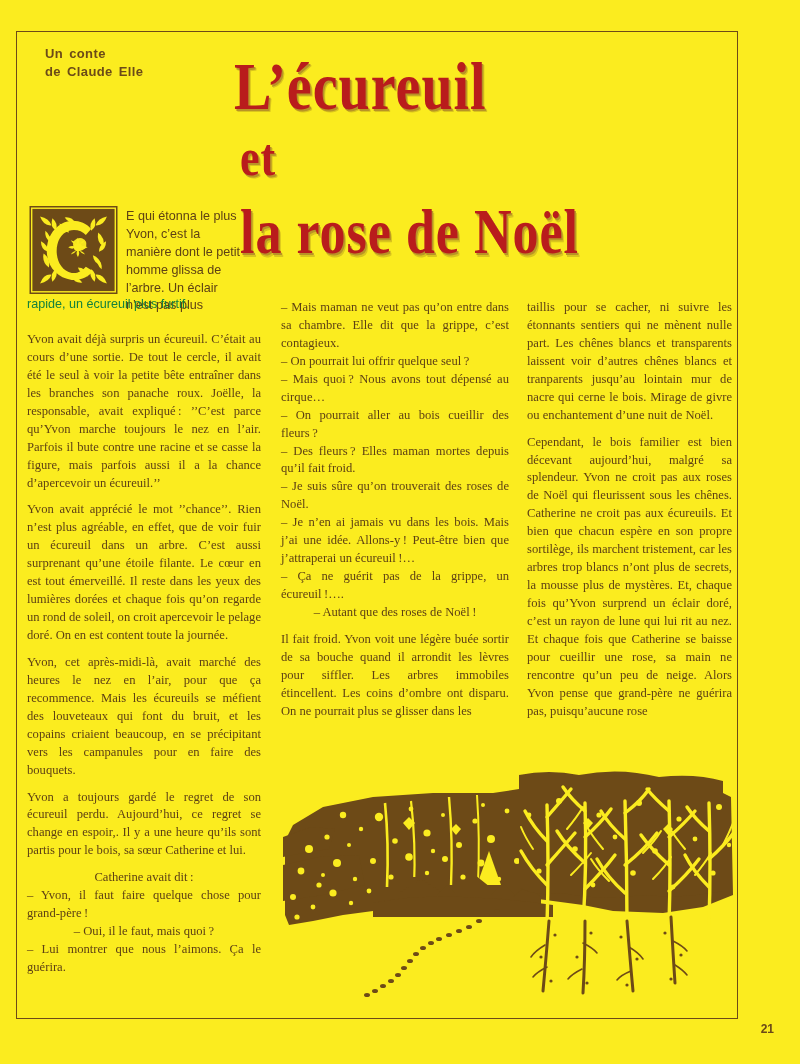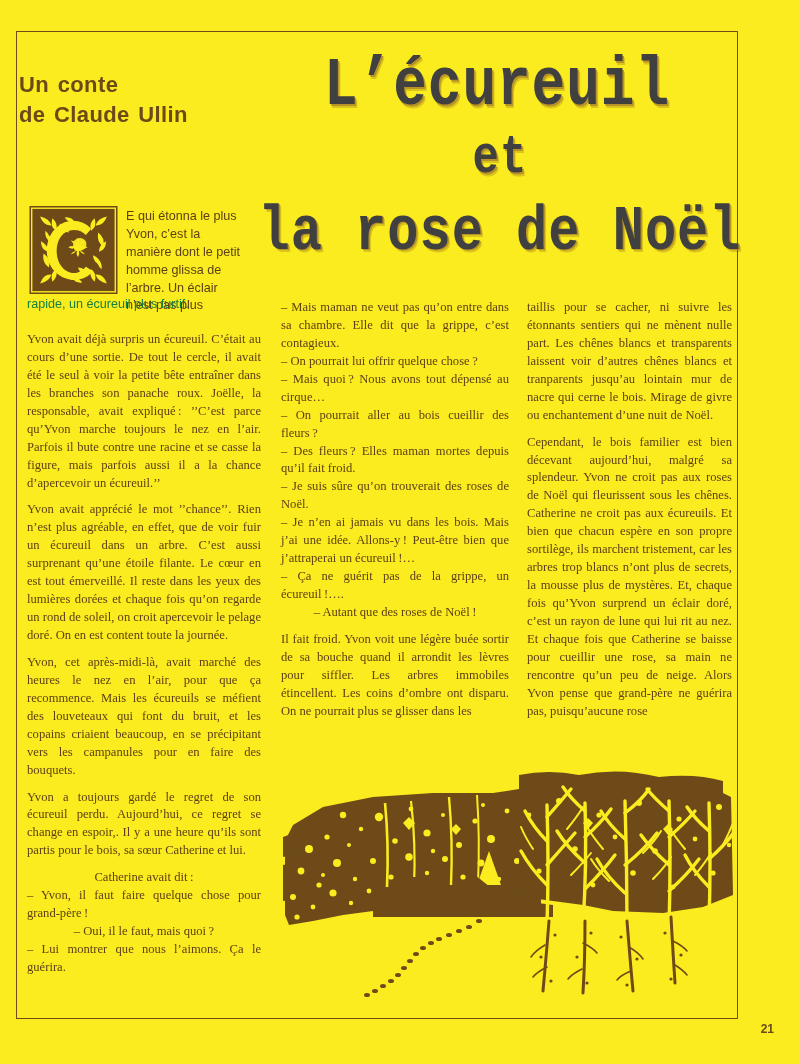--- a/index.html
+++ b/index.html
@@ -25,39 +25,37 @@
     left: 16px;
     top: 31px;
     width: 722px;
     height: 988px;
     border: 1.5px solid #6d4a17;
     box-sizing: border-box;
     pointer-events: none;
   }
   .byline {
     position: absolute;
-    left: 19px;
+    left: 45px;
     top: 45px;
     width: 230px;
-    font-size: 22px;
+    font-size: 13px;
     font-weight: bold;
     line-height: 1.35;
     color: #6b4a18;
     letter-spacing: 0.4px;
     word-spacing: 2px;
-    margin-top: 25px;
   }
   .title {
     position: absolute;
     left: 240px;
     top: 52px;
     width: 520px;
-    color: #404040;
-    font-family: Liberation Mono, monospace;
-    text-align: center;
+    color: #b91c1c;
+    font-family: Liberation Serif, serif;
   }
   .title-line {
     font-weight: bold;
     letter-spacing: 1px;
     line-height: 1;
     text-shadow: 1.5px 1.5px 0 #b99326, 2.5px 2.5px 0 rgba(120,80,20,0.25);
     transform: scaleY(1.22);
     transform-origin: center top;
   }
   .title-l1 { font-size: 56px; margin-left: -6px; }
@@ -129,21 +127,21 @@
 </style>
 </head>
 <body>
 
 <div class="page">
 
   <div class="frame"></div>
 
   <div class="byline">
     <div>Un conte</div>
-    <div>de Claude Ullin</div>
+    <div>de Claude Elle</div>
   </div>
 
   <div class="title">
     <div class="title-line title-l1">L’écureuil</div>
     <div class="title-line title-l2">et</div>
     <div class="title-line title-l3">la rose de Noël</div>
   </div>
 
   <div class="dropcap-wrap">
     <svg class="dropcap" viewBox="0 0 100 100">
@@ -194,21 +192,21 @@
     <p>Yvon, cet après-midi-là, avait marché des heures le nez en l’air, pour que ça recommence. Mais les écureuils se méfient des louveteaux qui font du bruit, et les copains criaient beaucoup, en se précipitant vers les campanules pour en faire des bouquets.</p>
     <p>Yvon a toujours gardé le regret de son écureuil perdu. Aujourd’hui, ce regret se change en espoir,. Il y a une heure qu’ils sont partis pour le bois, sa sœur Catherine et lui.</p>
     <p class="nojust" style="margin-bottom:0">Catherine avait dit :</p>
     <p style="margin-bottom:0">– Yvon, il faut faire quelque chose pour grand-père !</p>
     <p class="nojust" style="margin-bottom:0">– Oui, il le faut, mais quoi ?</p>
     <p style="margin-bottom:11px">– Lui montrer que nous l’aimons. Ça le guérira.</p>
   </div>
 
   <div class="col" id="col2">
     <p style="margin-bottom:0">– Mais maman ne veut pas qu’on entre dans sa chambre. Elle dit que la grippe, c’est contagieux.</p>
-    <p style="margin-bottom:0">– On pourrait lui offrir quelque chose ?</p>
+    <p style="margin-bottom:0">– On pourrait lui offrir quelque seul ?</p>
     <p style="margin-bottom:0">– Mais quoi ? Nous avons tout dépensé au cirque…</p>
     <p style="margin-bottom:0">– On pourrait aller au bois cueillir des fleurs ?</p>
     <p style="margin-bottom:0">– Des fleurs ? Elles maman mortes depuis qu’il fait froid.</p>
     <p style="margin-bottom:0">– Je suis sûre qu’on trouverait des roses de Noël.</p>
     <p style="margin-bottom:0">– Je n’en ai jamais vu dans les bois. Mais j’ai une idée. Allons-y ! Peut-être bien que j’attraperai un écureuil !…</p>
     <p style="margin-bottom:0">– Ça ne guérit pas de la grippe, un écureuil !….</p>
     <p class="nojust">– Autant que des roses de Noël !</p>
     <p>Il fait froid. Yvon voit une légère buée sortir de sa bouche quand il arrondit les lèvres pour siffler. Les arbres immobiles étincellent. Les coins d’ombre ont disparu. On ne pourrait plus se glisser dans les</p>
   </div>
 

